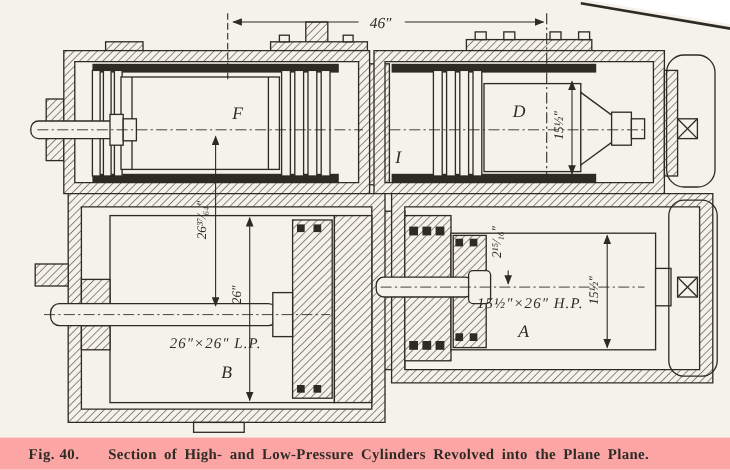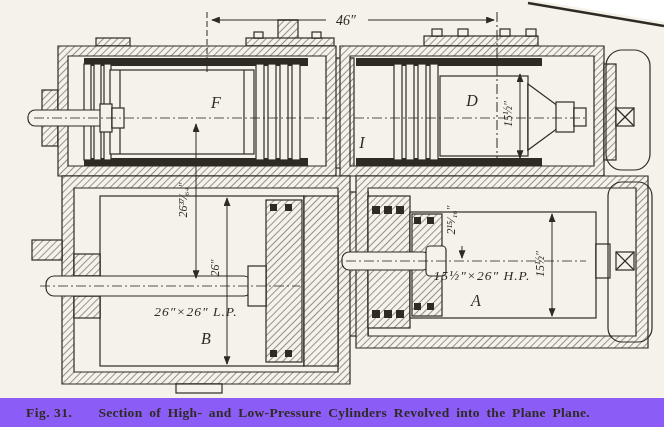--- a/index.html
+++ b/index.html
@@ -1,18 +1,18 @@
 <!DOCTYPE html>
 <html><head>
 <meta charset="utf-8">
 <style>
   html,body{margin:0;padding:0;background:#e8e4da;}
   .page{
     position:relative;width:664px;height:427px;margin:0 auto;
-    background:#8b5cf6;overflow:hidden;
+    background:#fca5a5;overflow:hidden;
     font-family:"Liberation Serif",serif;color:#2e2b25;
   }
   svg{display:block;}
   text{fill:#2e2b25;}
   .dim{font:italic 12px "Liberation Serif",serif;}
   .dimbig{font:italic 14px "Liberation Serif",serif;}
   .biglbl{font:italic 16px "Liberation Serif",serif;}
   .borelbl{font:italic 13.5px "Liberation Serif",serif;letter-spacing:1px;}
   .caption{
     position:absolute;left:0;right:0;bottom:6px;
@@ -180,15 +180,15 @@
     <text class="biglbl" x="362" y="148" text-anchor="middle">I</text>
     <text class="biglbl" x="472" y="106" text-anchor="middle">D</text>
     <text class="borelbl" x="196" y="316" text-anchor="middle">26″×26″ L.P.</text>
     <text class="biglbl" x="206" y="344" text-anchor="middle">B</text>
     <text class="borelbl" x="482" y="280" text-anchor="middle">15½″×26″ H.P.</text>
     <text class="biglbl" x="476" y="306" text-anchor="middle">A</text>
   </g>
 </svg>
 
 <div class="caption">
-  <span class="figno">Fig. 31.</span><span class="captext">Section of High- and Low-Pressure Cylinders Revolved into the Plane Plane.</span>
+  <span class="figno">Fig. 40.</span><span class="captext">Section of High- and Low-Pressure Cylinders Revolved into the Plane Plane.</span>
 </div>
 </div>
 
 </body></html>

